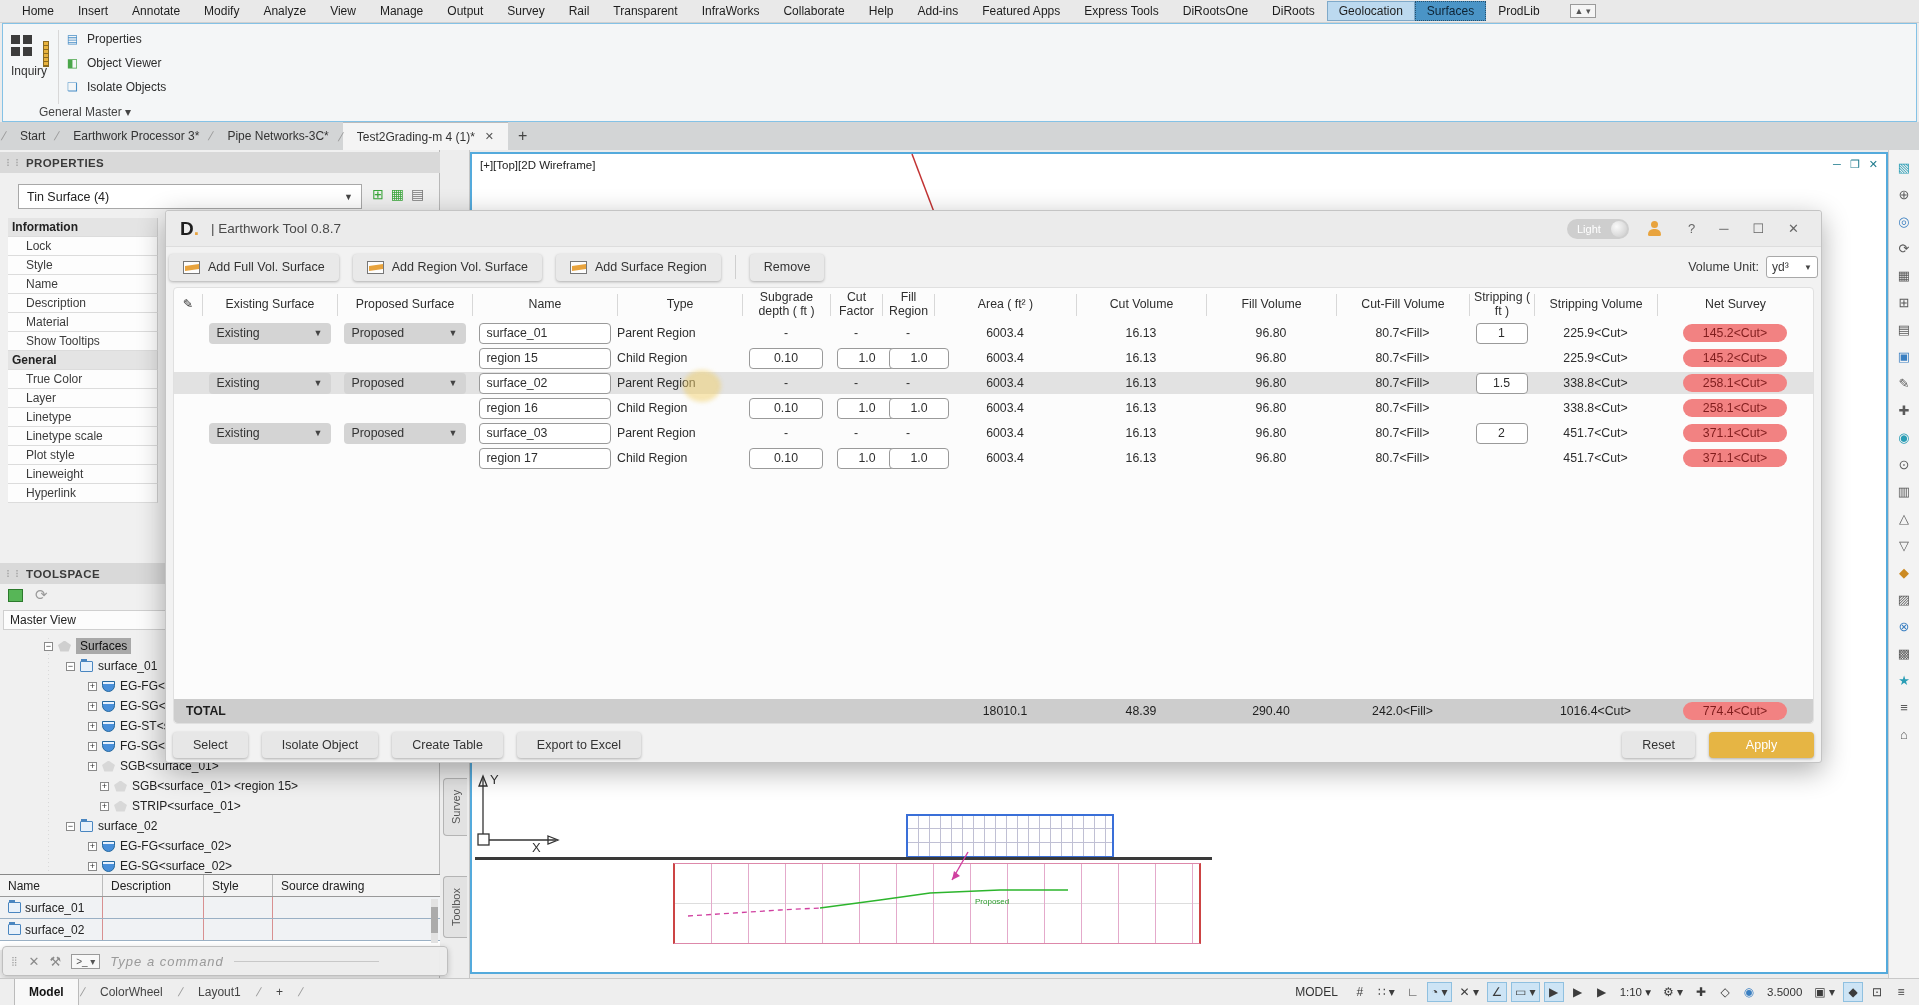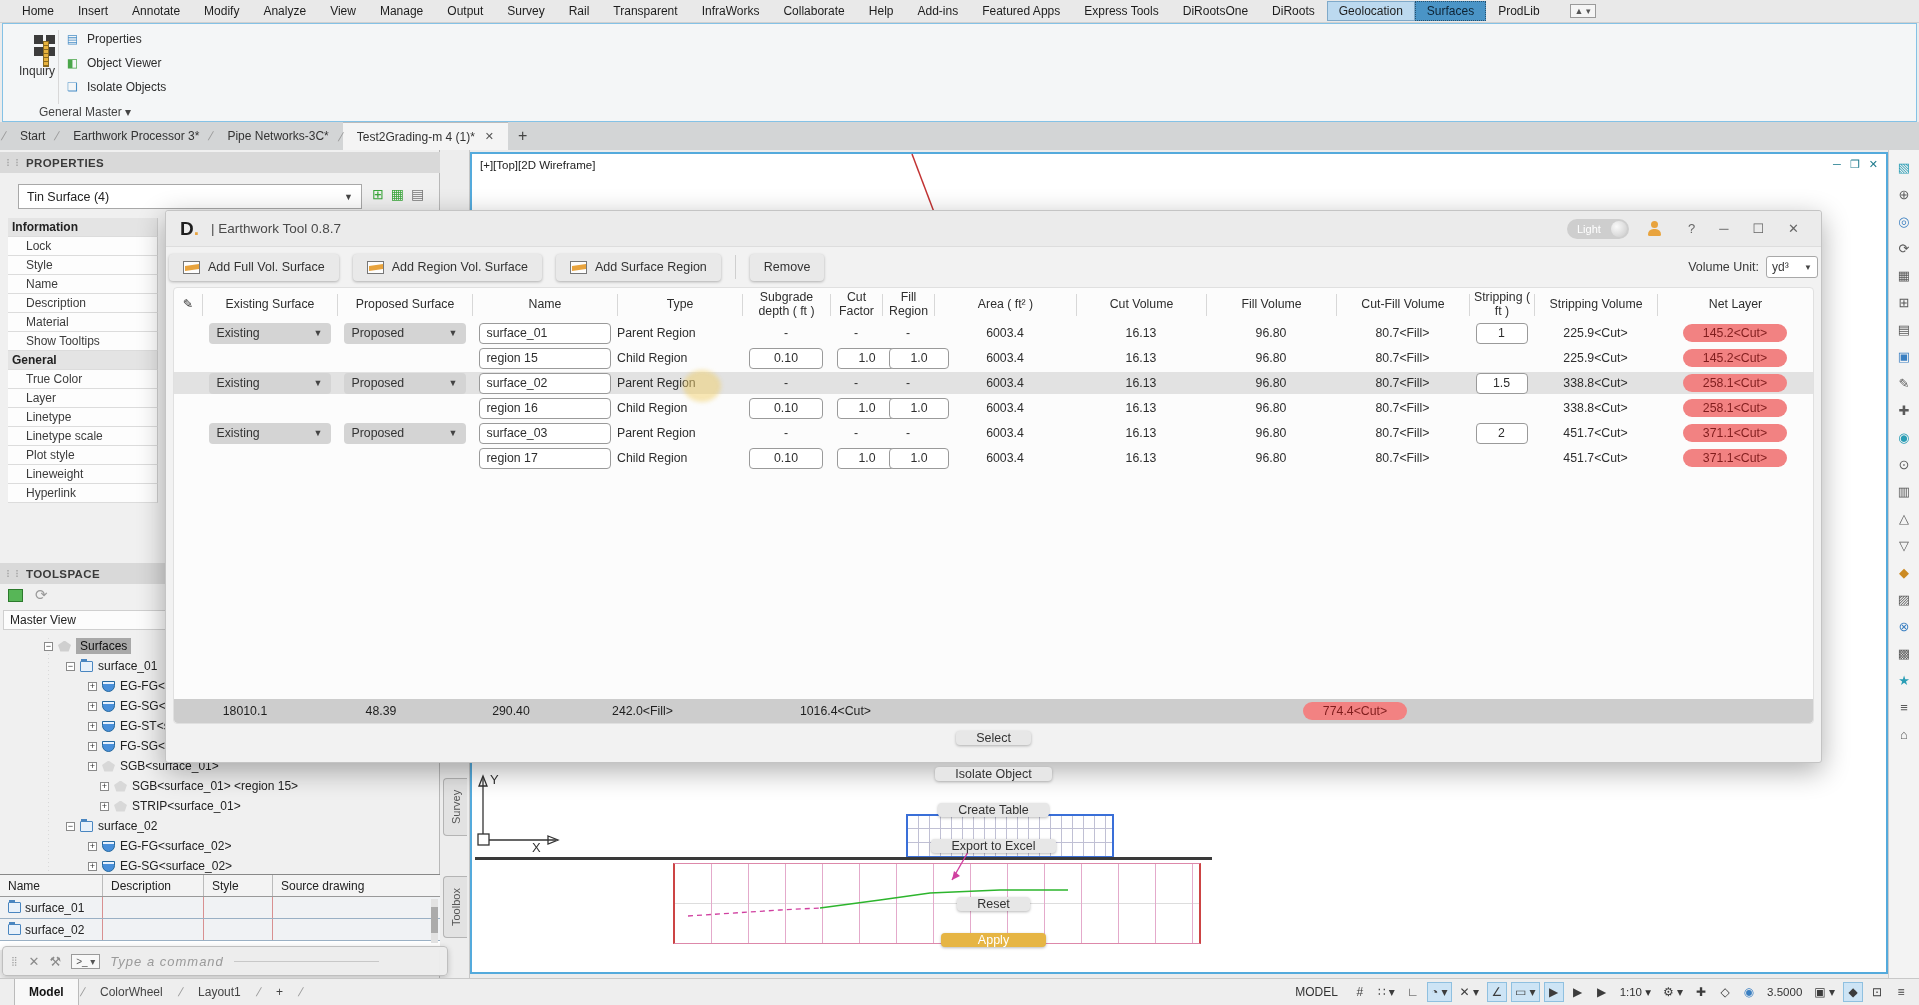--- a/index.html
+++ b/index.html
@@ -12,21 +12,21 @@
   #menubar{left:0;top:0;width:1919px;height:23px;background:#e9e9e9;display:flex;
     align-items:center;padding-left:10px;font-size:12px;color:#1d1d1d;border-bottom:1px solid #d0d0d0;}
   .mitem{padding:2px 11px;white-space:nowrap;cursor:default;border:1px solid transparent;}
   .mitem.hl1{background:#bcd9ef;border:1px solid #7fa9c9;}
   .mitem.hl2{background:#4a94c6;border:1px dotted #24506e;color:#0d2334;}
   .mb-box{margin-left:18px;border:1px solid #9a9a9a;background:#f5f5f5;font-size:9px;
     padding:1px 4px;color:#555;}
 
   
   #ribbon{left:2px;top:23px;width:1915px;height:99px;background:#f4f6f7;border:1px solid #84c2e6;}
-  #inquiry{left:8px;top:7px;width:44px;height:72px;display:flex;flex-direction:column;align-items:flex-end;}
+  #inquiry{left:8px;top:7px;width:44px;height:72px;display:flex;flex-direction:column;align-items:flex-start;}
   .inq-grid{display:grid;grid-template-columns:9px 9px;grid-gap:3px;margin-top:4px;}
   .inq-grid i{width:9px;height:9px;background:#3c3c3c;display:block;}
   .inq-ruler{position:absolute;left:32px;top:10px;width:6px;height:26px;background:#e8b33d;
     border:1px solid #8a6a20;background-image:repeating-linear-gradient(0deg,#8a6a20 0 1px,transparent 1px 4px);}
   .inq-lbl{font-size:12px;color:#333;margin-top:8px;}
   .rib-row{position:absolute;left:62px;display:flex;align-items:center;gap:7px;font-size:12px;color:#2c2c2c;}
   .rib-ico{font-size:12px;width:15px;text-align:center;}
   #gen-tools{left:36px;top:81px;font-size:12px;color:#444;}
   #rib-sep{left:55px;top:6px;width:1px;height:74px;background:#d8d8d8;}
 
@@ -157,21 +157,21 @@
   .dd .chev{font-size:9px;color:#444;}
   .ti{width:132px;height:21px;border:1px solid #9a9a9a;border-radius:4px;background:#fff;
     font:12.3px "Liberation Sans",sans-serif;color:#2e2e2e;padding:0 7px;}
   .ni{height:21px;border:1px solid #9a9a9a;border-radius:4px;background:#fff;text-align:center;
     font:12.3px "Liberation Sans",sans-serif;color:#2e2e2e;}
   .w74{width:74px;} .w44{width:60px;margin-left:22px;} .w52{width:52px;}
   .pill{background:#f28282;color:#801d1d;border-radius:10px;padding:2px 0;width:104px;text-align:center;font-size:12.3px;}
   #dt-total{position:absolute;left:0;bottom:0;width:100%;height:24px;background:#cdcdcd;display:flex;
     align-items:center;font-size:12.3px;color:#1e1e1e;border-radius:0 0 4px 4px;}
   .tlead{width:760px;padding-left:12px;font-weight:bold;}
-  #dlg-footer{position:absolute;left:7px;top:520px;width:1641px;height:28px;display:flex;align-items:center;gap:22px;flex-direction:column;}
+  #dlg-footer{position:absolute;left:7px;top:520px;width:1641px;height:28px;display:flex;align-items:center;gap:14px;}
   #dlg-footer .sp{flex:1;}
   .fbtn{background:#e7e7e7;border-radius:4px;box-shadow:0 1px 3px rgba(0,0,0,.28);height:26px;
     display:flex;align-items:center;padding:0 20px;font-size:12.5px;color:#333;}
   .fbtn.apply{background:#e6b544;color:#fff;width:105px;justify-content:center;}
   #cursor-blob{left:683px;top:370px;width:38px;height:32px;border-radius:50%;
     background:rgba(242,208,105,.5);filter:blur(2px);z-index:60;}
 
   
   #cmdbar{left:2px;top:946px;width:446px;height:30px;background:rgba(236,236,236,.97);
     border:1px solid #bfbfbf;border-radius:4px;box-shadow:0 2px 6px rgba(0,0,0,.2);display:flex;
@@ -538,21 +538,21 @@
         <div class="dc c4">Type</div>
         <div class="dc c5">Subgrade depth ( ft )</div>
         <div class="dc c6">Cut Factor</div>
         <div class="dc c7">Fill Region</div>
         <div class="dc c8">Area ( ft² )</div>
         <div class="dc c9">Cut Volume</div>
         <div class="dc c10">Fill Volume</div>
         <div class="dc c11">Cut-Fill Volume</div>
         <div class="dc c12">Stripping ( ft )</div>
         <div class="dc c13">Stripping Volume</div>
-        <div class="dc c14">Net Layer</div>
+        <div class="dc c14">Net Survey</div>
       </div>
 
       <div class="dt-row">
         <div class="dc c0"></div>
         <div class="dc c1">
             <span class="dd">
               <span>Existing</span>
               <span class="chev">▼</span>
             </span>
           </div>
@@ -728,20 +728,21 @@
         <div class="dc c10">96.80</div>
         <div class="dc c11">80.7&lt;Fill&gt;</div>
         <div class="dc c12"></div>
         <div class="dc c13">451.7&lt;Cut&gt;</div>
         <div class="dc c14">
             <span class="pill">371.1&lt;Cut&gt;</span>
           </div>
       </div>
 
       <div id="dt-total">
+        <div class="tlead">TOTAL</div>
         <div class="dc c8">18010.1</div>
         <div class="dc c9">48.39</div>
         <div class="dc c10">290.40</div>
         <div class="dc c11">242.0&lt;Fill&gt;</div>
         <div class="dc c12"></div>
         <div class="dc c13">1016.4&lt;Cut&gt;</div>
         <div class="dc c14">
             <span class="pill">774.4&lt;Cut&gt;</span>
           </div>
       </div>

